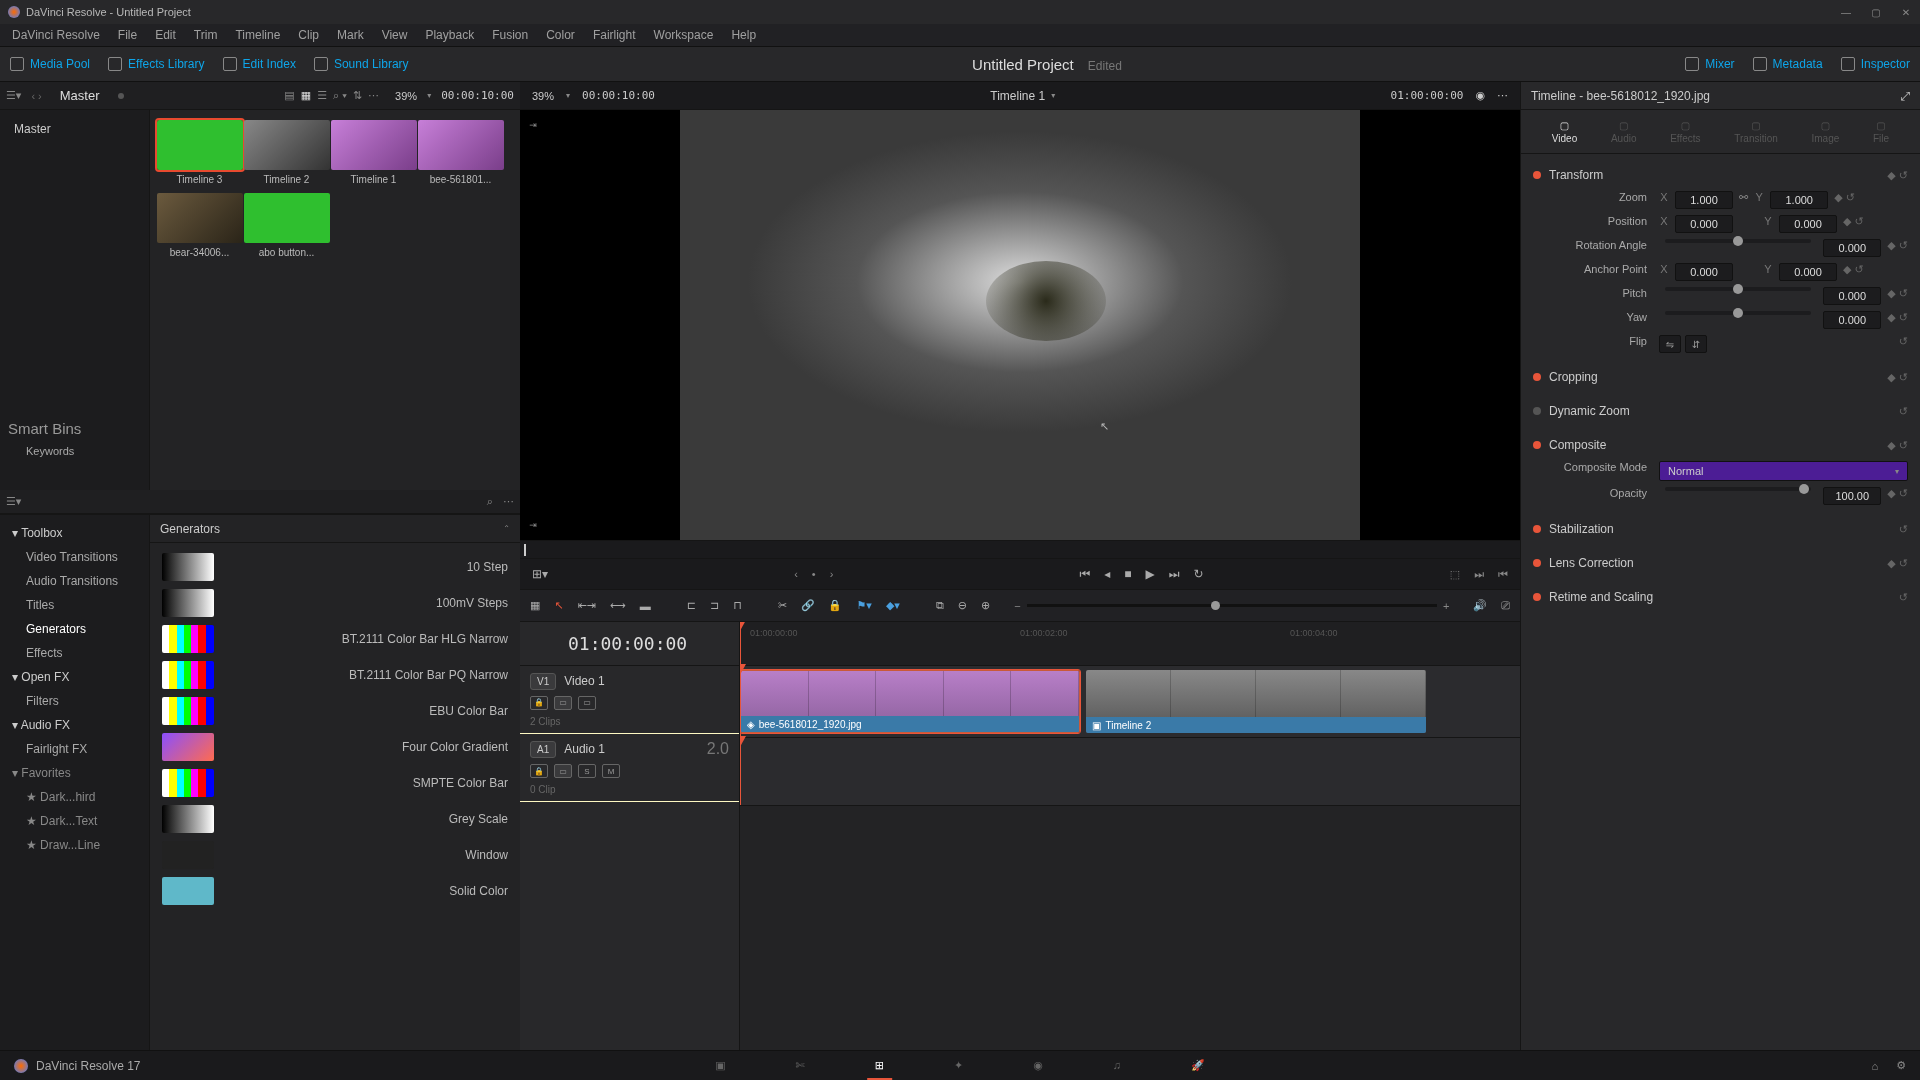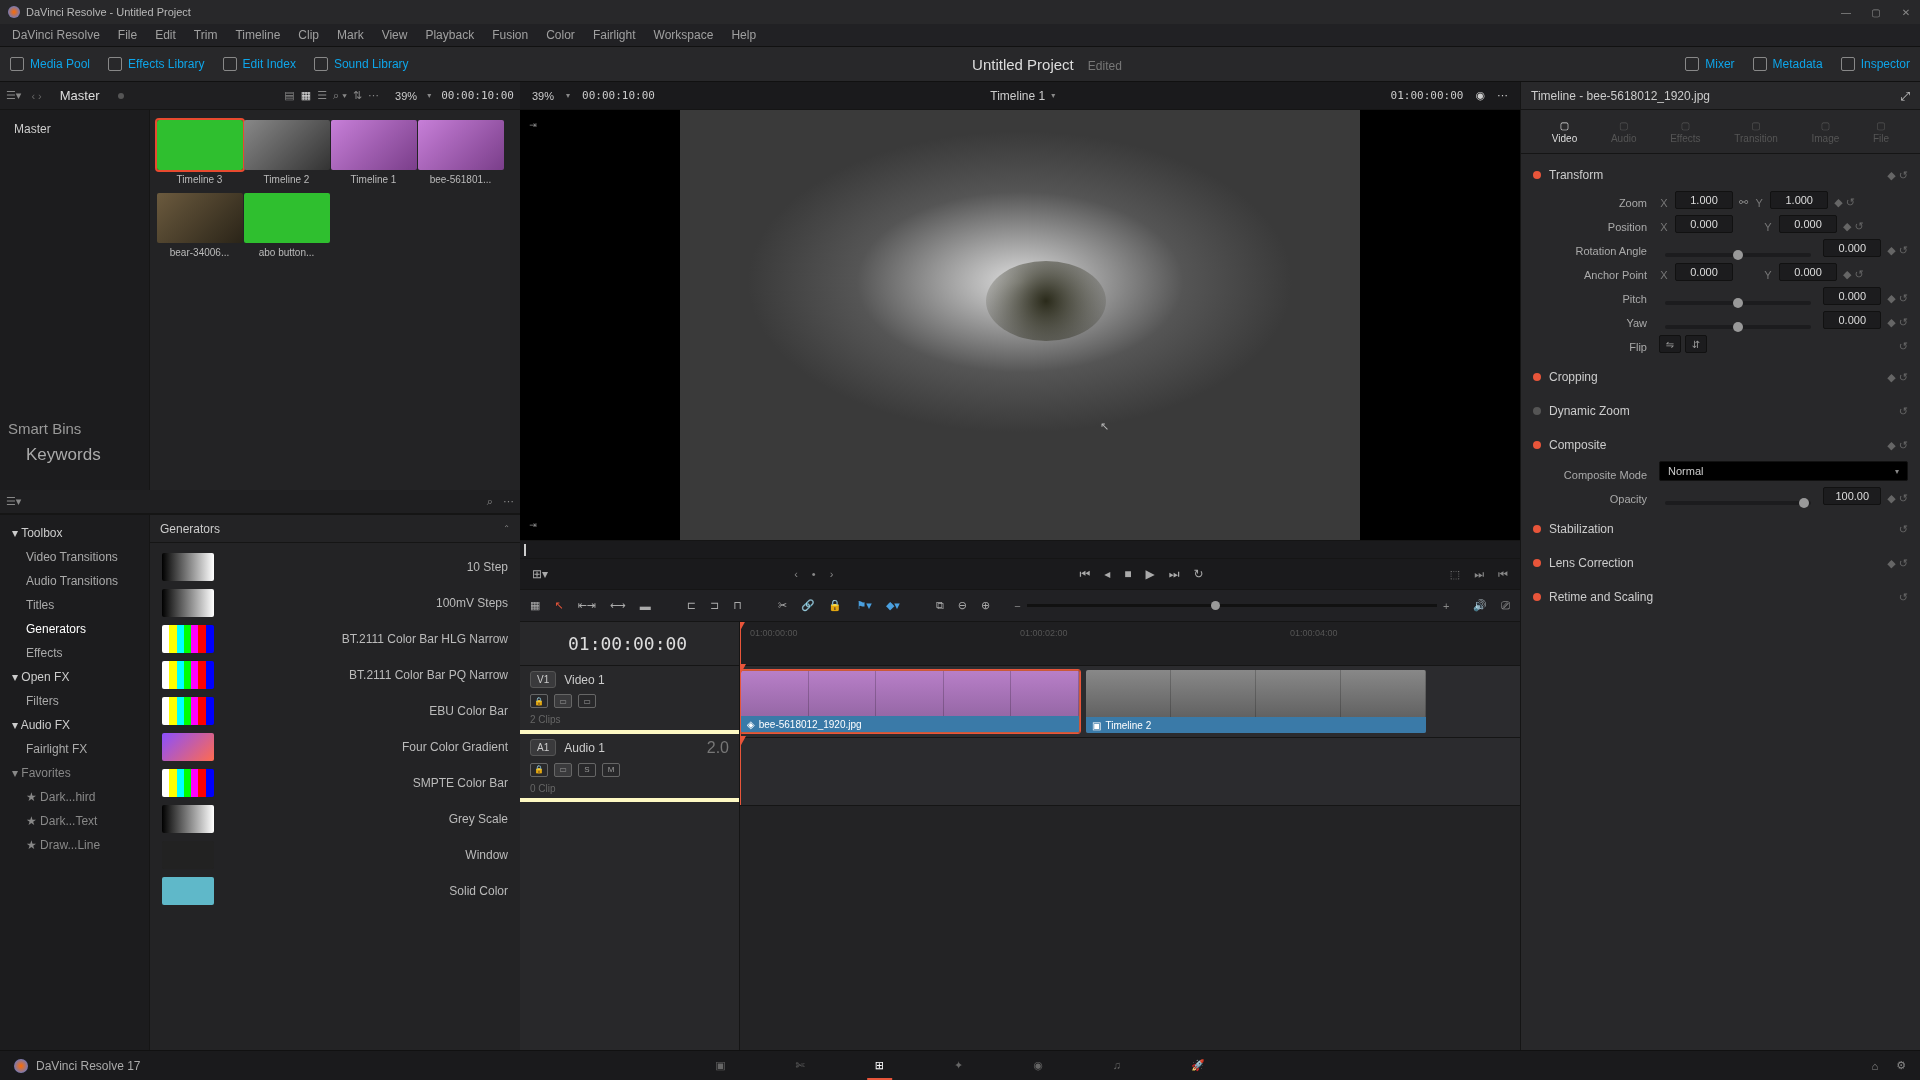--- a/index.html
+++ b/index.html
@@ -19,21 +19,21 @@
 .project-title .status { color: #777; font-size: 12px; }
 .main { display: flex; height: calc(100% - 24px - 22px - 36px - 30px); }
 .left-panel { width: 520px; display: flex; flex-direction: column; background: #1f1f21; }
 .bin-header { height: 28px; display: flex; align-items: center; padding: 0 6px; gap: 10px; border-bottom: 1px solid #151515; }
 .bin-header .master-label { font-size: 13px; color: #ddd; margin-left: 8px; }
 .dot { width: 6px; height: 6px; background: #555; border-radius: 50%; margin-left: 8px; }
 .bin-body { display: flex; flex: 0 0 auto; height: 380px; }
 .bin-tree { width: 150px; background: #1c1c1e; padding: 8px; border-right: 1px solid #151515; }
 .bin-tree-item { padding: 4px 6px; font-size: 12px; color: #ccc; }
 .smartbins-label { color: #999; font-size: 15px; margin-top: 280px; }
-.smartbins-item { padding-left: 18px; padding-top: 8px; color: #aaa; font-size: 17px; }
+.smartbins-item { padding-left: 18px; padding-top: 8px; color: #aaa; font-size: 11px; }
 .bin-thumbs { flex: 1; padding: 10px; display: flex; flex-wrap: wrap; gap: 8px; align-content: flex-start; background: #232325; }
 .thumb { width: 79px; display: flex; flex-direction: column; align-items: center; gap: 4px; }
 .thumb-img { width: 86px; height: 50px; background: #333; border-radius: 2px; }
 .thumb-img.sel { outline: 2px solid #e84a2f; }
 .thumb.green .thumb-img { background: #2fbf2f; }
 .thumb.flower .thumb-img { background: linear-gradient(135deg, #c77fd8, #7a3e8a); }
 .thumb.bw .thumb-img { background: linear-gradient(135deg, #888, #333); }
 .thumb.bear .thumb-img { background: linear-gradient(135deg, #6b5a3e, #2a2418); }
 .thumb-label { font-size: 10px; color: #bbb; text-align: center; white-space: nowrap; overflow: hidden; text-overflow: ellipsis; width: 86px; }
 .fx-panel { flex: 1; display: flex; border-top: 1px solid #151515; overflow: hidden; }
@@ -69,21 +69,21 @@
 .transport { height: 32px; display: flex; align-items: center; justify-content: space-between; padding: 0 12px; border-top: 1px solid #151515; border-bottom: 1px solid #151515; }
 .transport-center { display: flex; align-items: center; gap: 14px; }
 .transport-btn { color: #aaa; font-size: 12px; }
 .tl-toolbar { height: 32px; background: #212124; display: flex; align-items: center; padding: 0 10px; gap: 14px; border-bottom: 1px solid #151515; }
 .tl-tool { color: #aaa; }
 .tl-tool.red { color: #e8553a; }
 .tl-tool.blue { color: #4aa0e0; }
 .timeline { flex: 1; display: flex; background: #232325; overflow: hidden; }
 .tl-left { width: 220px; background: #28282a; border-right: 1px solid #151515; }
 .tl-tc { height: 44px; display: flex; align-items: center; padding-left: 48px; font-size: 18px; color: #ddd; font-family: monospace; border-bottom: 1px solid #151515; }
-.tl-track-head { height: 68px; border-bottom: 4px solid #fef9c3; padding: 6px 10px; display: flex; flex-direction: column; justify-content: center; gap: 6px; }
+.tl-track-head { height: 68px; border-bottom: 1px solid #fef9c3; padding: 6px 10px; display: flex; flex-direction: column; justify-content: center; gap: 6px; }
 .track-row1 { display: flex; align-items: center; gap: 8px; }
 .track-badge { background: #3a3a3c; color: #ccc; font-size: 10px; padding: 2px 6px; border-radius: 3px; border: 1px solid #555; }
 .track-name { color: #ccc; font-size: 12px; }
 .track-row2 { display: flex; align-items: center; gap: 6px; }
 .track-icon { width: 18px; height: 14px; border: 1px solid #666; border-radius: 2px; display: flex; align-items: center; justify-content: center; font-size: 8px; color: #999; }
 .track-meta { font-size: 10px; color: #666; }
 .tl-right { flex: 1; position: relative; overflow: hidden; }
 .tl-ruler { height: 44px; background: #1f1f21; border-bottom: 1px solid #151515; position: relative; }
 .ruler-tick { position: absolute; top: 6px; font-size: 9px; color: #555; }
 .playhead { position: absolute; left: 0; top: 0; bottom: 0; width: 1px; background: #e8553a; z-index: 5; }
@@ -101,31 +101,31 @@
 .insp-tabs { height: 44px; display: flex; align-items: center; justify-content: space-around; border-bottom: 1px solid #151515; padding: 0 14px; }
 .insp-tab { display: flex; flex-direction: column; align-items: center; gap: 2px; color: #555; font-size: 10px; }
 .insp-tab.active { color: #ddd; }
 .insp-body { flex: 1; overflow: auto; padding: 4px 0; }
 .insp-section { padding: 4px 12px; }
 .insp-sec-head { display: flex; align-items: center; gap: 8px; padding: 6px 0; color: #ccc; font-size: 12px; }
 .insp-sec-head .dot-toggle { width: 8px; height: 8px; background: #e8553a; border-radius: 50%; }
 .insp-sec-head .dot-toggle.off { background: #555; }
 .insp-sec-head .spacer { flex: 1; }
 .kf-icons { display: flex; gap: 6px; color: #666; font-size: 11px; }
-.insp-row { display: flex; align-items: flex-end; padding: 3px 0; gap: 6px; font-size: 11px; }
+.insp-row { display: flex; align-items: flex-start; padding: 3px 0; gap: 6px; font-size: 11px; }
 .insp-row .label { width: 120px; text-align: right; color: #aaa; padding-right: 6px; }
 .insp-row .axis { color: #777; width: 10px; text-align: center; }
 .insp-row .val { width: 58px; background: #1c1c1e; border: 1px solid #111; border-radius: 2px; padding: 2px 4px; text-align: center; color: #ddd; }
 .insp-row .slider { flex: 1; height: 4px; background: #1c1c1e; border-radius: 2px; position: relative; margin: 0 6px; }
 .insp-row .slider::after { content: ""; position: absolute; top: -3px; left: 50%; width: 10px; height: 10px; background: #999; border-radius: 50%; transform: translateX(-50%); }
 .insp-row .slider.full::after { left: 95%; }
 .insp-row .link { color: #888; }
 .flip-btns { display: flex; gap: 4px; }
 .flip-btn { width: 22px; height: 18px; background: #1c1c1e; border: 1px solid #111; border-radius: 2px; display: flex; align-items: center; justify-content: center; color: #999; font-size: 10px; }
-.select-box { flex: 1; background: #000000; border: 1px solid #111; border-radius: 2px; padding: 3px 8px; color: #ccc; display: flex; justify-content: space-between; align-items: center; }
+.select-box { flex: 1; background: #4c1d95; border: 1px solid #111; border-radius: 2px; padding: 3px 8px; color: #ccc; display: flex; justify-content: space-between; align-items: center; }
 .bottombar { height: 30px; background: #1a1a1c; border-top: 1px solid #111; display: flex; align-items: center; justify-content: space-between; padding: 0 14px; }
 .page-tabs { display: flex; gap: 70px; position: absolute; left: 50%; transform: translateX(-50%); }
 .page-tab { color: #666; }
 .page-tab.active { color: #fff; position: relative; }
 .page-tab.active::after { content:""; position:absolute; bottom:-8px; left:-8px; right:-8px; height:2px; background:#e8553a; }
 .bb-left { display: flex; align-items: center; gap: 8px; color: #aaa; font-size: 12px; }
 .bb-right { display: flex; align-items: center; gap: 18px; color: #888; }
 .bb-logo { width:14px; height:14px; background: radial-gradient(circle,#ff6b00,#4080ff); border-radius:50%; }
 .chev { font-size: 8px; color: #888; }
 .viewicons { display:flex; gap:6px; margin-left:auto; margin-right:6px;}

